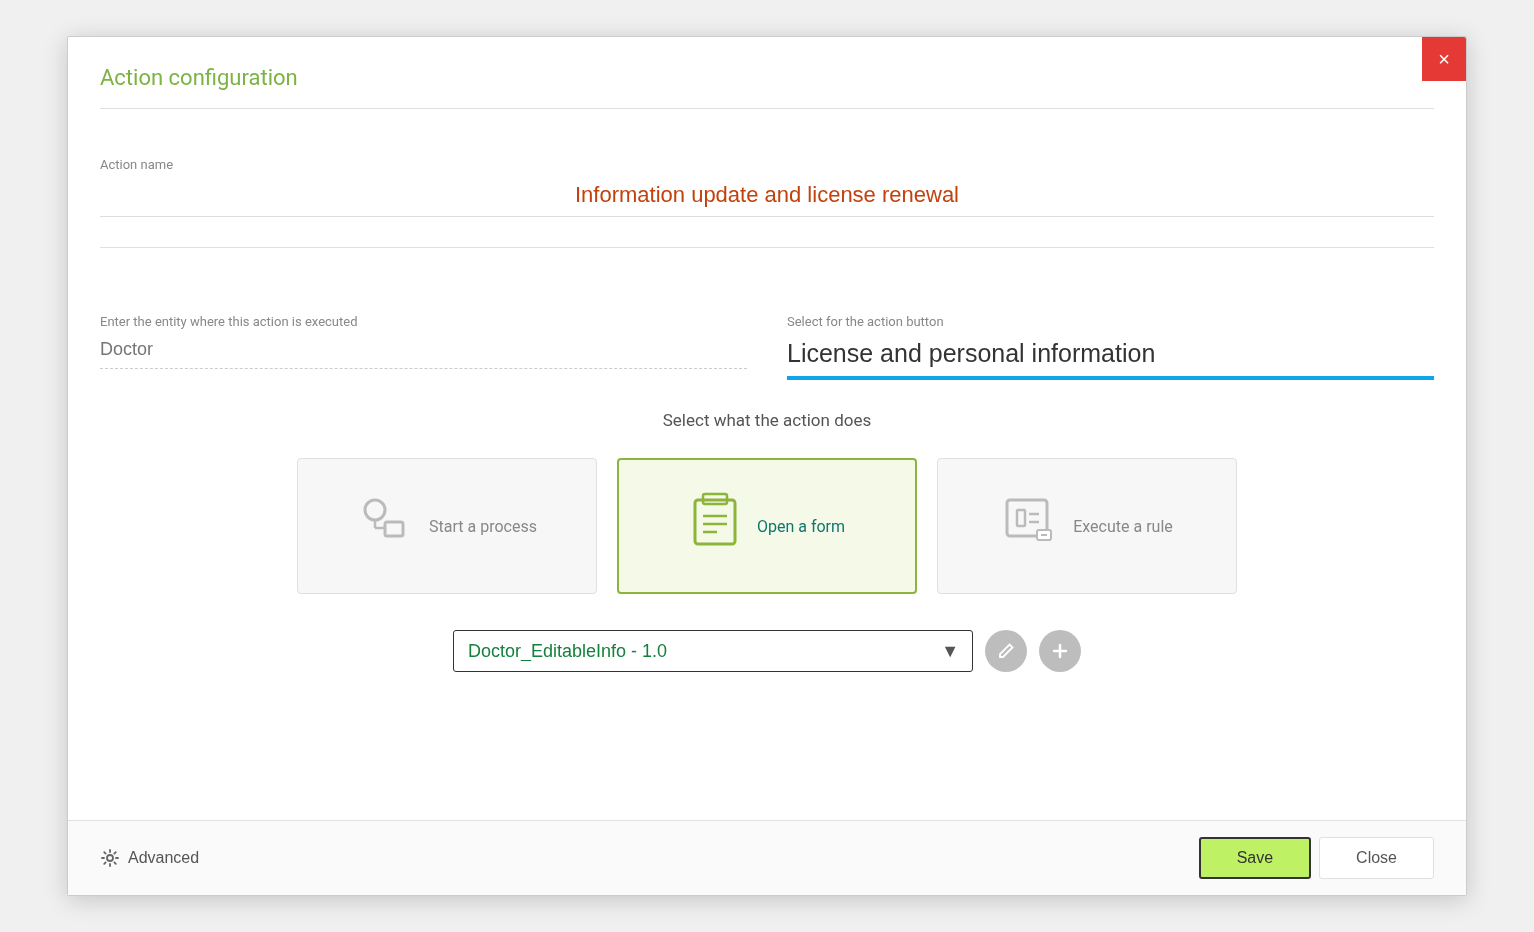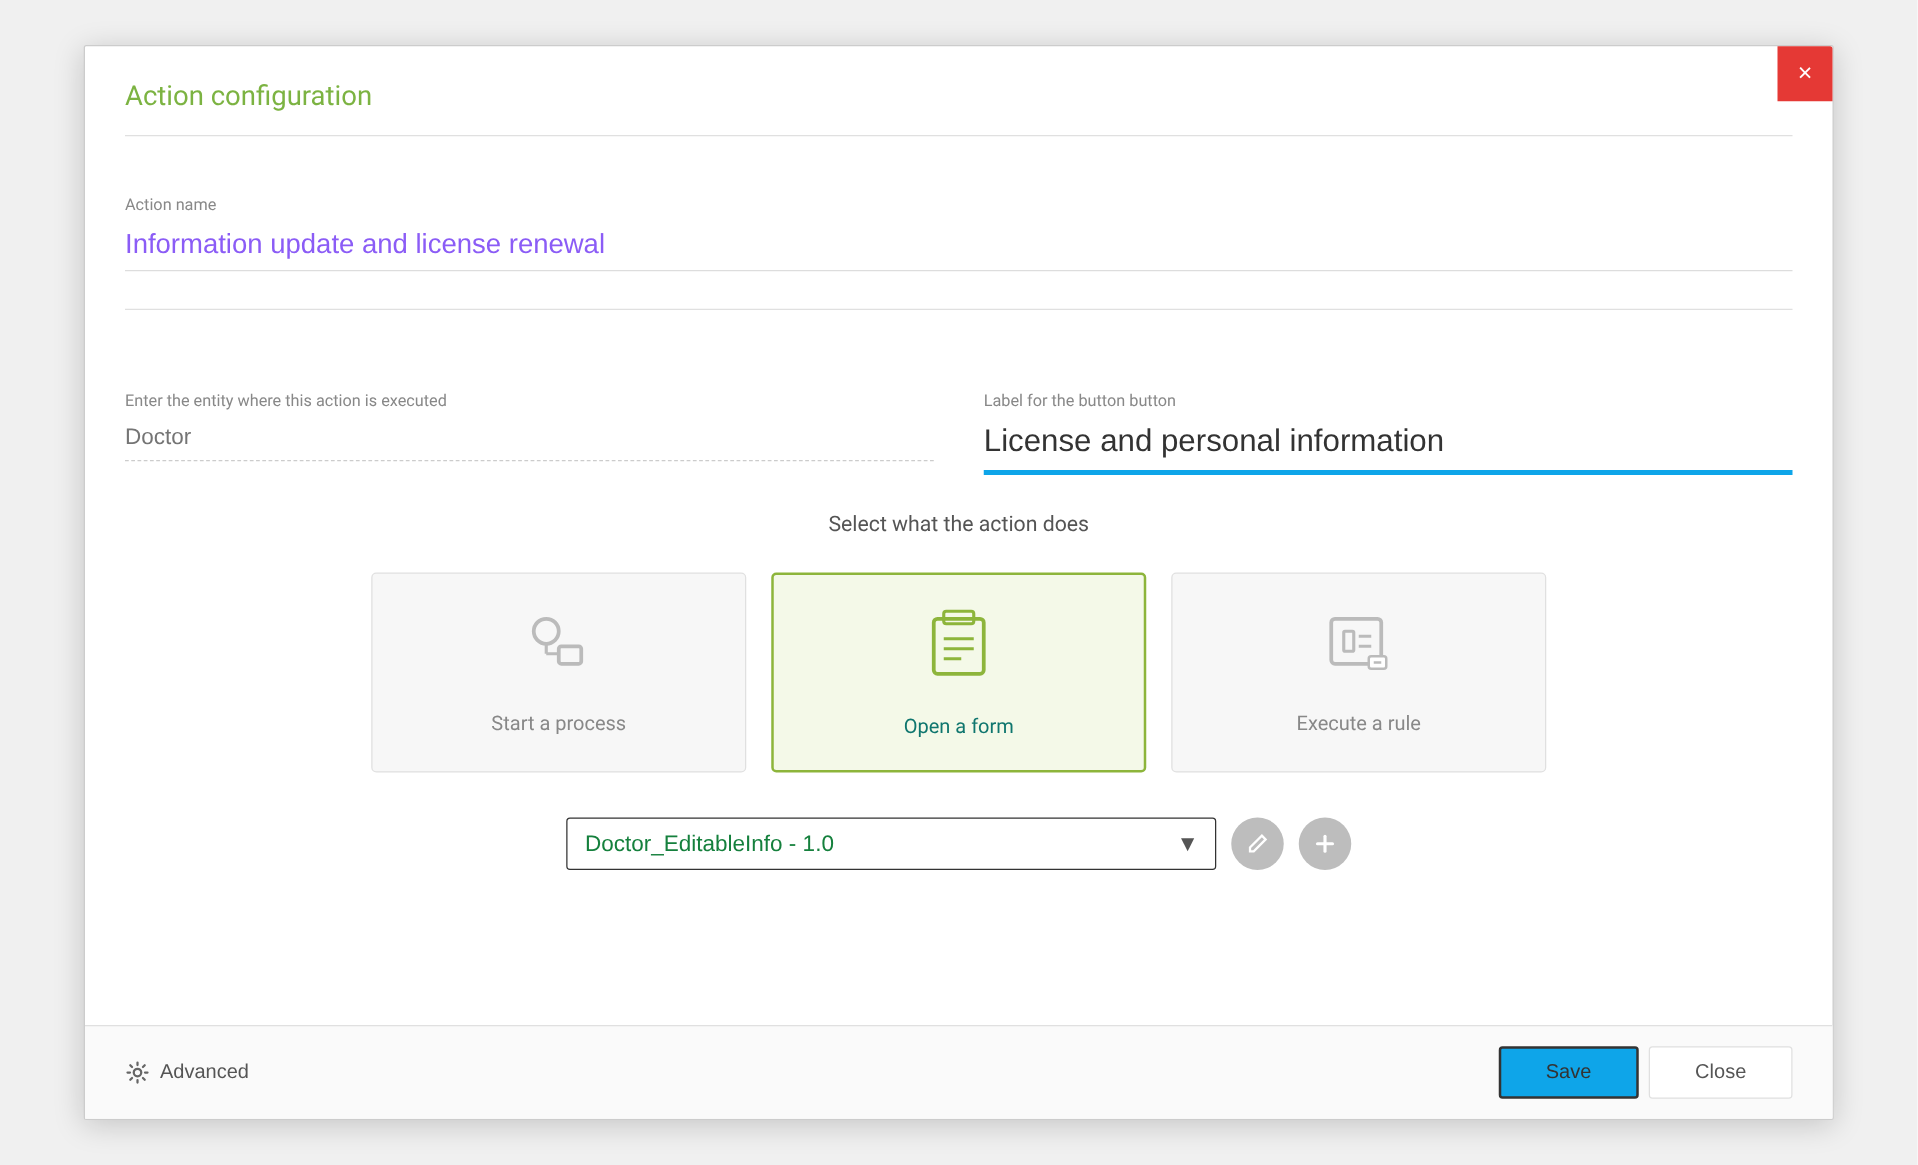--- a/index.html
+++ b/index.html
@@ -51,27 +51,28 @@
     }
     .field-label {
       color: #888;
       font-size: 13px;
       margin-bottom: 6px;
       margin-top: 48px;
     }
     .action-name-input {
       width: 100%;
       font-size: 22px;
-      color: #8b5cf6;
+      color: #c2410c;
       border: none;
       border-bottom: 1px solid #ddd;
       padding: 4px 0 8px 0;
       outline: none;
       background: transparent;
       margin-bottom: 22px;
+      text-align: center;
     }
     .divider {
       border: none;
       border-top: 1px solid #e0e0e0;
       margin: 8px 0 18px 0;
     }
     .two-col {
       display: flex;
       gap: 40px;
       margin-bottom: 18px;
@@ -106,26 +107,26 @@
       margin: 30px 0 28px 0;
     }
     .action-cards {
       display: flex;
       gap: 20px;
       justify-content: center;
       margin-bottom: 36px;
     }
     .action-card {
       flex: 0 0 300px;
-      height: 160px;
+      height: 136px;
       border: 1px solid #e0e0e0;
       border-radius: 4px;
       background: #f7f7f7;
       display: flex;
-      flex-direction: column;
+      flex-direction: row;
       align-items: center;
       justify-content: center;
       cursor: pointer;
       gap: 16px;
       transition: background 0.15s, border-color 0.15s;
       text-align: right;
     }
     .action-card.selected {
       background: #f4f9e8;
       border: 2px solid #8db53b;
@@ -208,21 +209,21 @@
       color: #555;
       font-size: 16px;
       cursor: pointer;
     }
     .footer-right {
       display: flex;
       gap: 8px;
     }
     .save-btn {
       padding: 10px 36px;
-      background: #0ea5e9;
+      background: #bef264;
       border: 2px solid #333;
       border-radius: 3px;
       font-size: 16px;
       color: #333;
       cursor: pointer;
       font-weight: 500;
     }
     .close-btn {
       padding: 10px 36px;
       background: #fff;
@@ -255,21 +256,21 @@
 
     <hr class="divider">
 
     
     <div class="two-col">
       <div class="col-left">
         <div class="field-label">Enter the entity where this action is executed</div>
         <input class="entity-input" type="text" placeholder="Doctor" style="">
       </div>
       <div class="col-right">
-        <div class="field-label">Label for the button button</div>
+        <div class="field-label">Select for the action button</div>
         <input class="label-input" type="text" value="License and personal information" style="">
       </div>
     </div>
 
     
     <div class="select-action-title">Select what the action does</div>
 
     
     <div class="action-cards">
 

